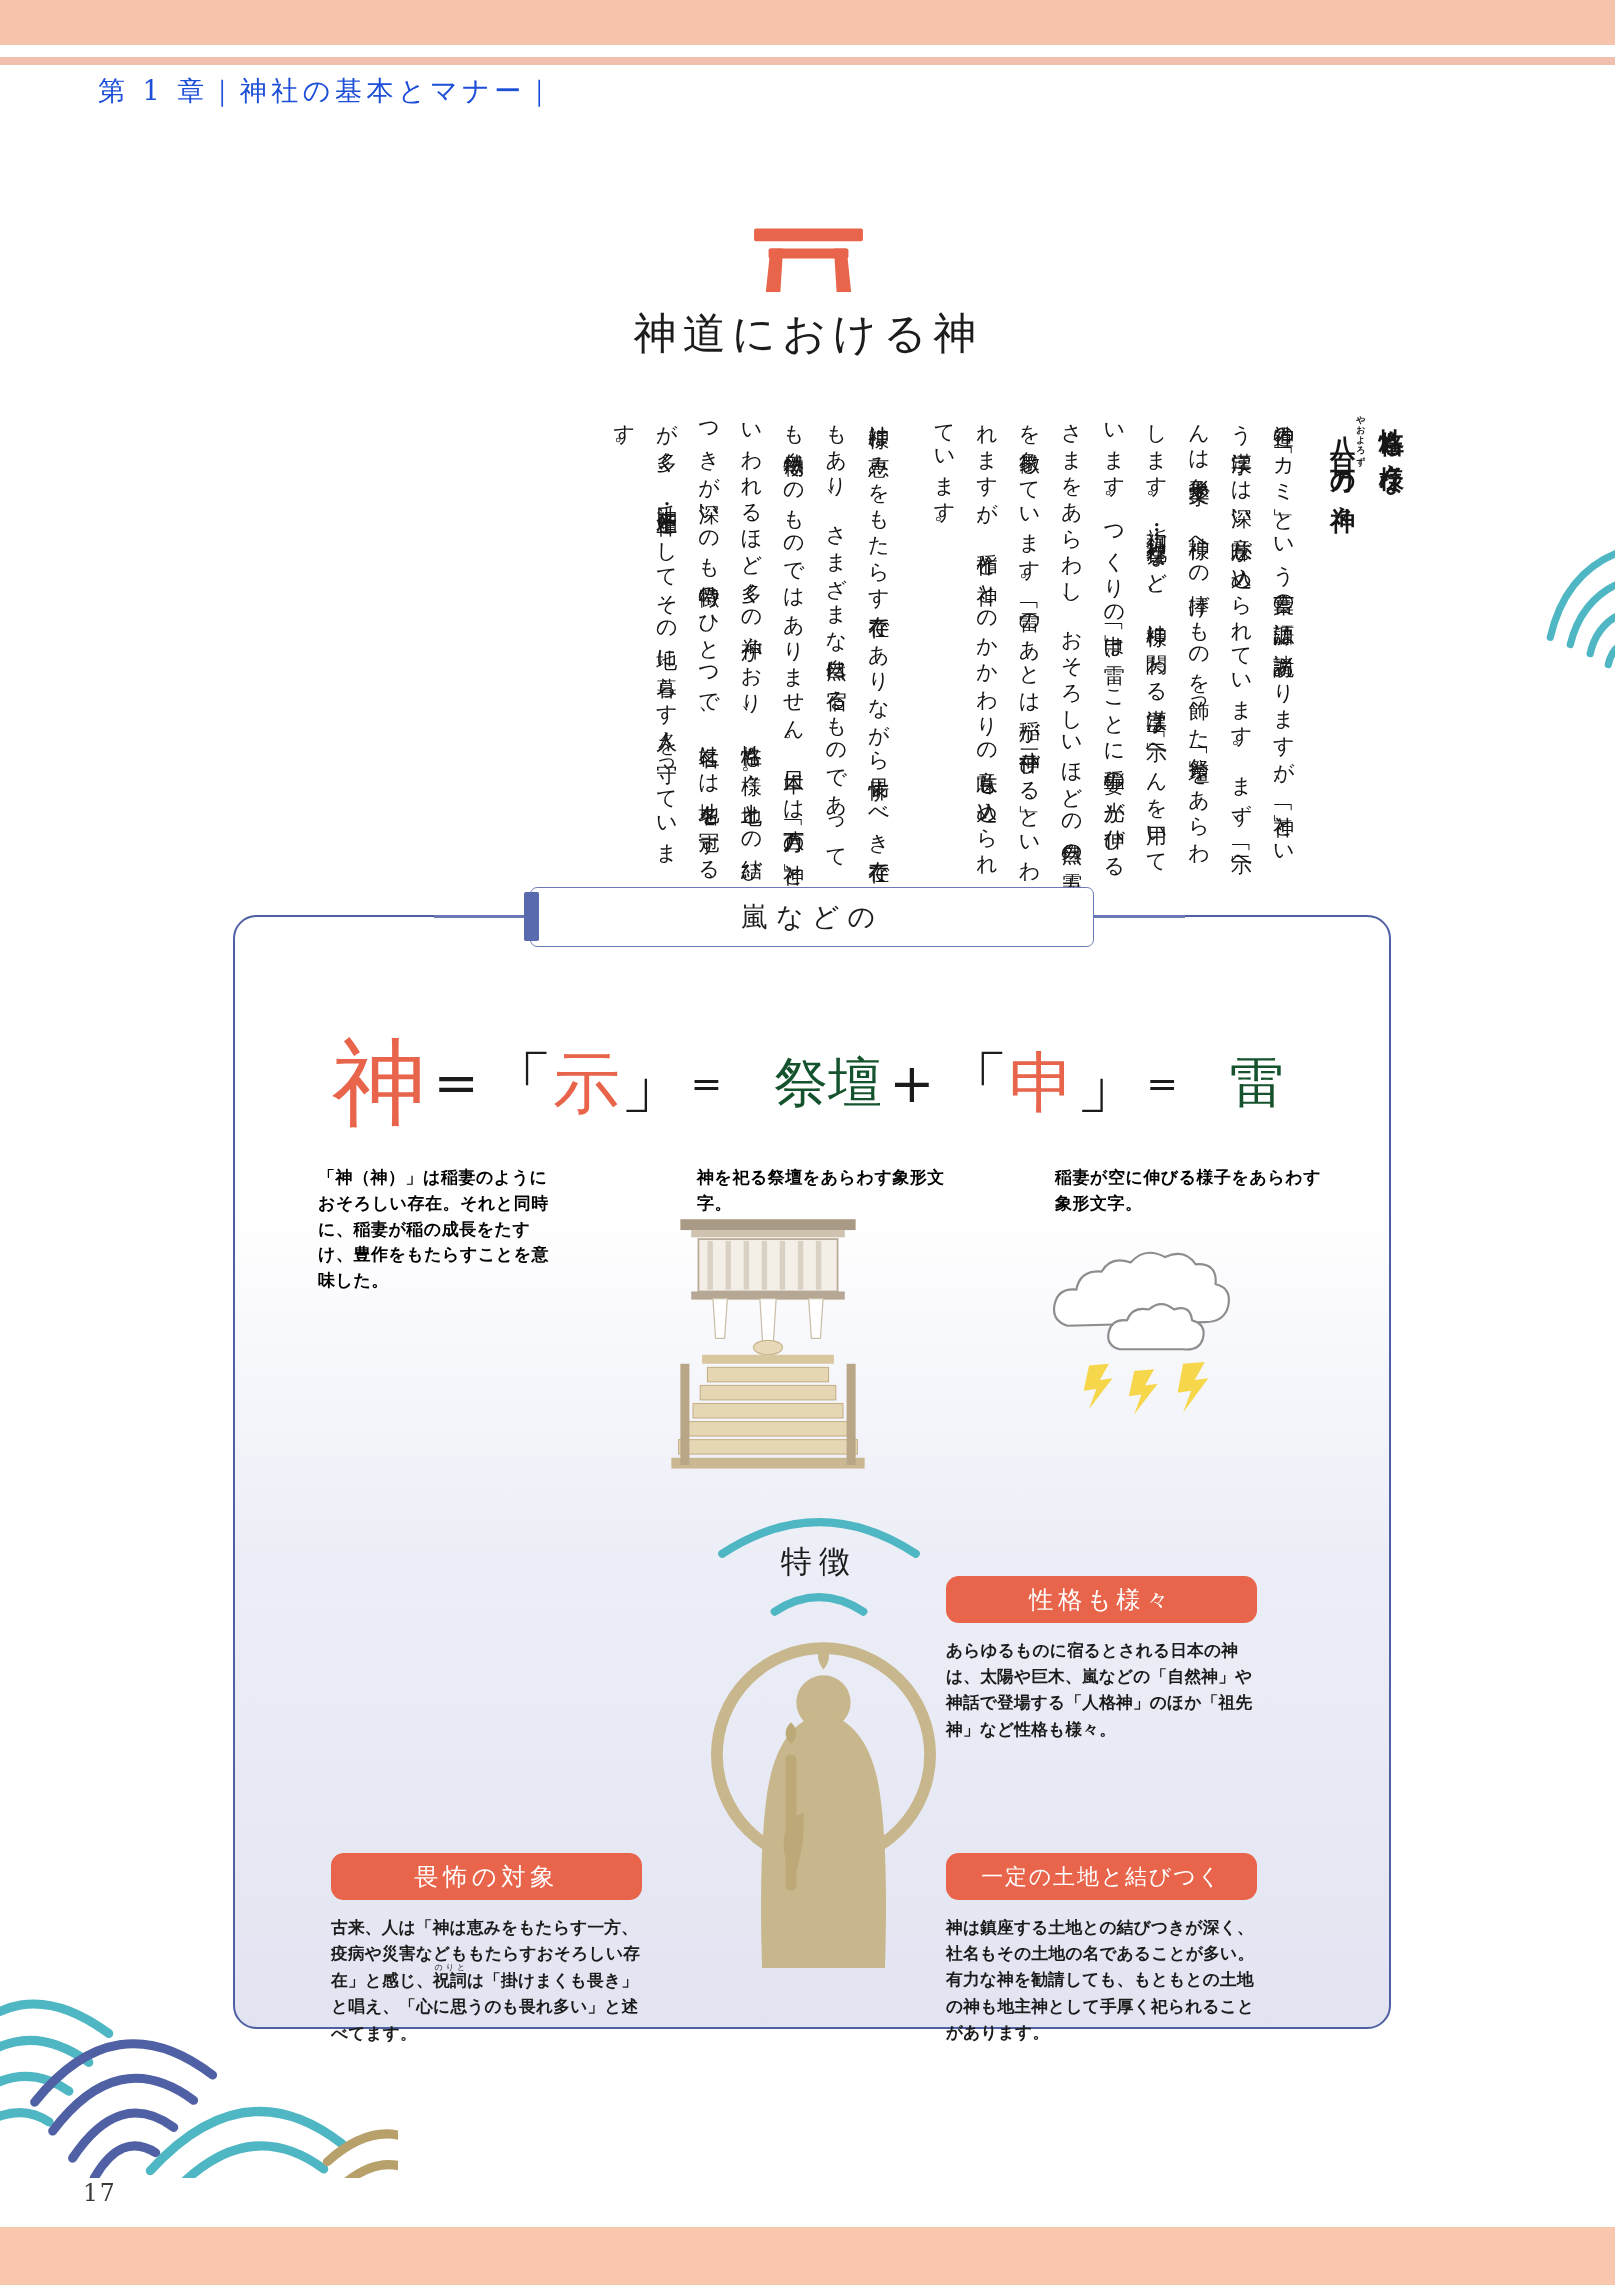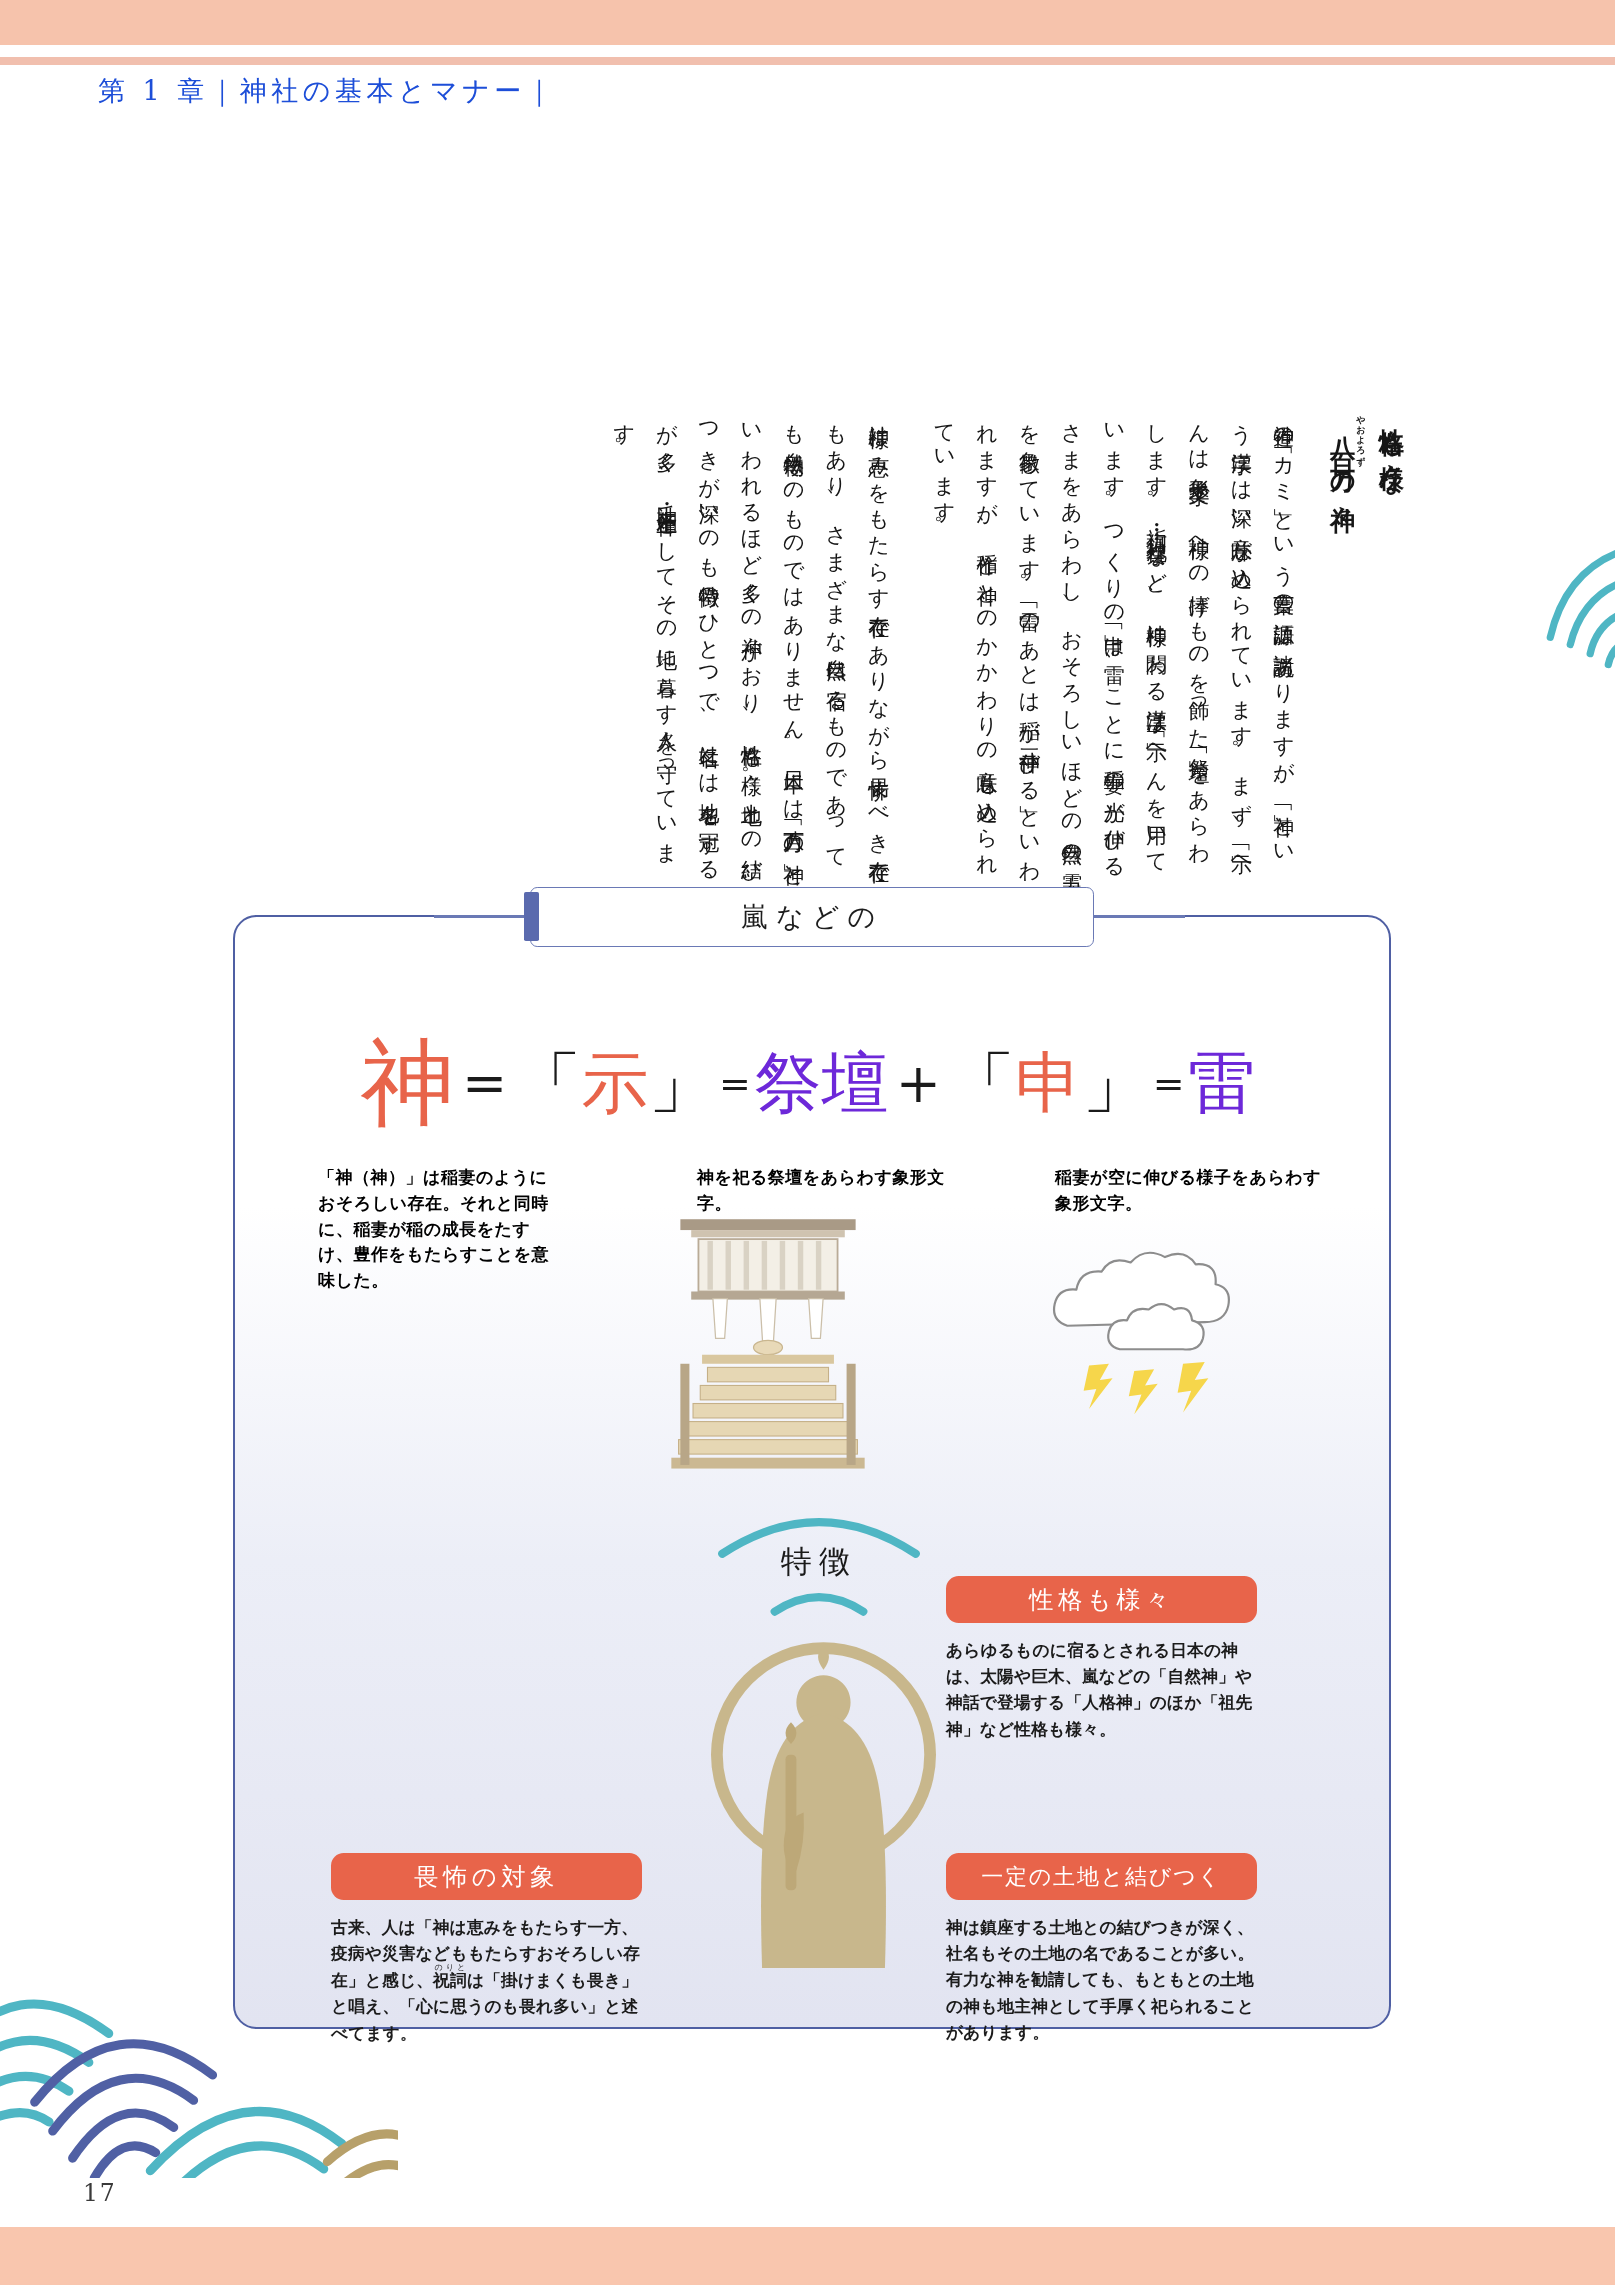--- a/index.html
+++ b/index.html
@@ -72,21 +72,21 @@
   .tab-line-l{position:absolute;left:434px;top:915px;width:94px;height:2.7px;background:#6a79b5;}
   .tab-line-r{position:absolute;left:1091px;top:915px;width:94px;height:2.7px;background:#6a79b5;}
 
   
   .eq{
     position:absolute;left:0;top:1020px;width:100%;
     text-align:center;white-space:nowrap;
     font-family:"DejaVu Serif","Liberation Serif",serif;
   }
   .eq .kanji-o{color:#e8644a;font-size:94px;vertical-align:middle;}
-  .eq .kanji-b{color:#6d28d9;font-size:67px;vertical-align:middle;}
+  .eq .kanji-b{color:#14532d;font-size:54px;vertical-align:middle;margin-left:48px;}
   .eq .op{color:#1b1b1b;font-size:54px;vertical-align:middle;padding:0 7.2px;}
   .eq .opsm{color:#1b1b1b;font-size:38px;vertical-align:middle;padding:0 3.6px;}
   .eq .brk{color:#1b1b1b;font-size:67px;vertical-align:middle;}
 
   
   .cap{
     position:absolute;font-size:17px;line-height:1.52;color:#000000;
     font-weight:bold;letter-spacing:0.5px;
   }
   .cap1{left:318px;top:1165px;width:239px;}
@@ -145,20 +145,29 @@
 <body>
 
 <div class="page">
 
   <div class="band-top"></div>
   <div class="band-top2"></div>
   <div class="band-bottom"></div>
 
   <div class="runhead">第 1 章｜神社の基本とマナー｜</div>
 
+  <div class="title-wrap">
+    <svg class="torii" width="127" height="71" viewBox="0 0 140 78">
+      <rect x="10" y="6" width="120" height="14" rx="2" fill="#e8644a"></rect>
+      <rect x="26" y="28" width="88" height="11" rx="2" fill="#e8644a"></rect>
+      <polygon points="28,28 42,28 39,76 23,76" fill="#e8644a"></polygon>
+      <polygon points="98,28 112,28 117,76 101,76" fill="#e8644a"></polygon>
+    </svg>
+    <div class="title-text">神道における神</div>
+  </div>
 
   <div class="vtext">
     <div class="vhead">
       性格も様々な<br><ruby>八百万<rt>やおよろず</rt></ruby>の神々
     </div>
     <div class="vbody">神道の「カミ」という言葉の語源は諸説ありますが、「神」という漢字には深い意味が込められています。まず、「示」へんは象形文字で、神様への捧げものを飾った「祭壇」をあらわします。祈・祠・社・祝・祭など、神様に関わる漢字は「示」へんを用いています。つくりの「申」は雷、ことに稲妻の光が伸びるさまをあらわし、おそろしいほどの自然の霊力を象徴しています。「雷のあとは稲が三寸伸びる」といわれますが、稲作と神とのかかわりの意味も込められています。</div>
     <div class="vbody vpara">神様は恵みをもたらす存在でありながら畏怖すべき存在でもあり、さまざまな自然に宿るものであっても自然物そのものではありません。日本には「八百万の神」といわれるほど多くの神々がおり、性格も様々。土地との結びつきが深いのも特徴のひとつで、社名には地名を冠する神社が多く、氏神・産土神としてその地に暮らす人々を守っています。</div>
   </div>
 
   <div class="panel"></div>

